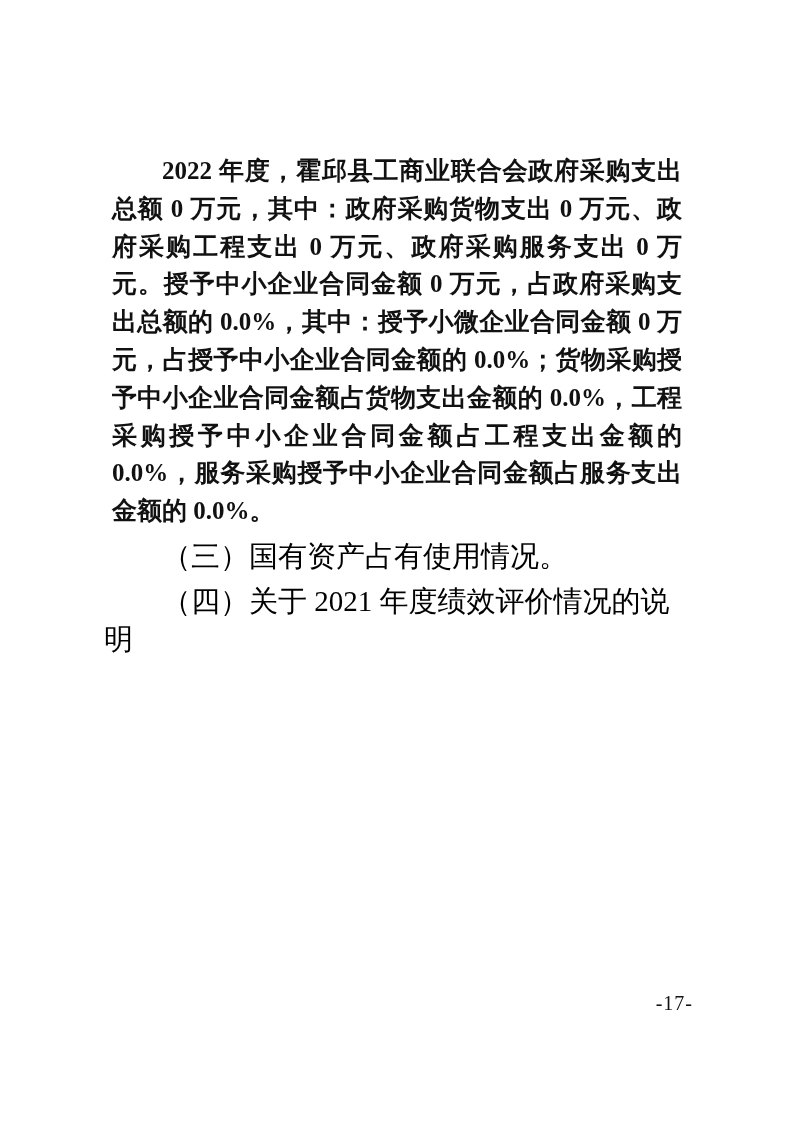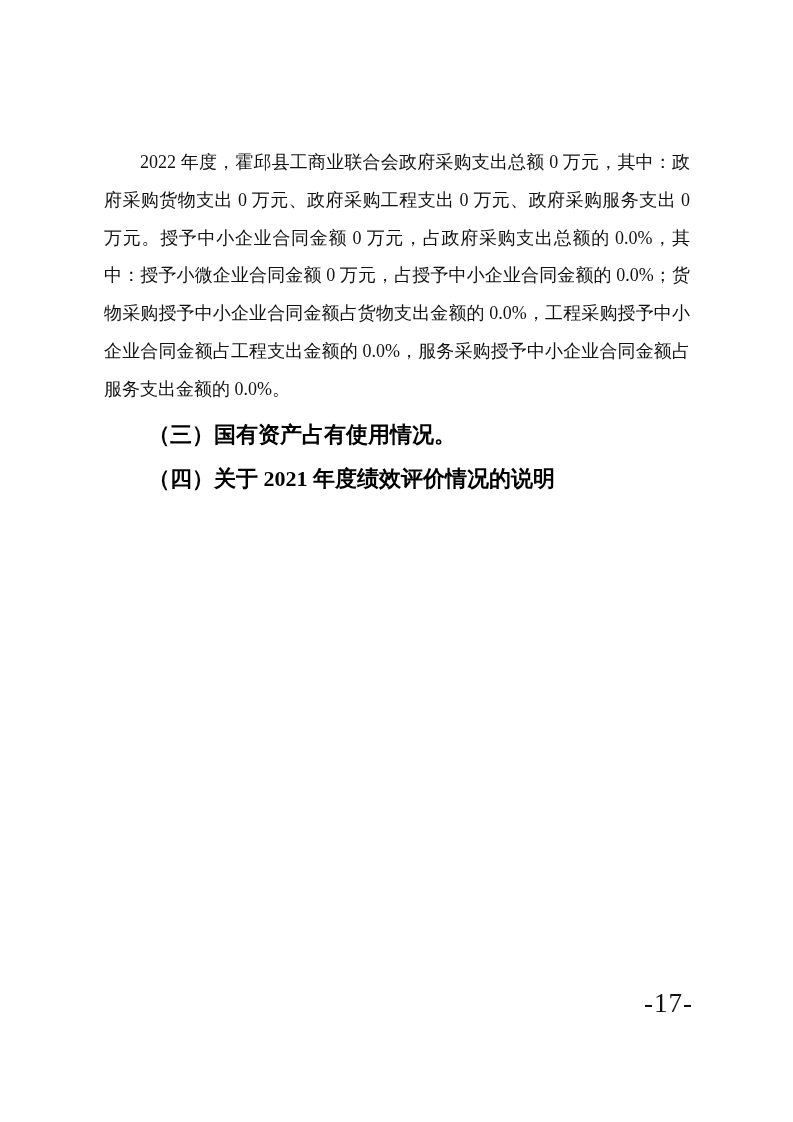--- a/index.html
+++ b/index.html
@@ -16,44 +16,44 @@
     font-family: "Liberation Serif", "DejaVu Serif", serif;
     overflow: hidden;
   }
   .content {
     position: absolute;
     left: 104px;
     top: 144px;
     width: 586px;
   }
   .para {
-    margin: 0;
-    font-size: 18px;
+    margin: 8px;
+    font-size: 25px;
     line-height: 37.8px;
     text-align: justify;
     text-indent: 2em;
-    font-weight: normal;
+    font-weight: bold;
     color: #111111;
   }
   .heading {
     margin: 0;
-    font-size: 22px;
+    font-size: 29px;
     line-height: 37.8px;
     text-indent: 2em;
-    font-weight: 700;
+    font-weight: 400;
     color: #000000;
   }
   .heading.spaced-before {
     margin-top: 7px;
   }
   .page-number {
     position: absolute;
     top: 991px;
     right: 100px;
-    font-size: 27px;
+    font-size: 20px;
     line-height: 24px;
     letter-spacing: 1px;
     color: #111111;
     font-family: "Liberation Serif", "DejaVu Serif", serif;
   }
 </style>
 </head>
 <body>
 
 <div class="page">

